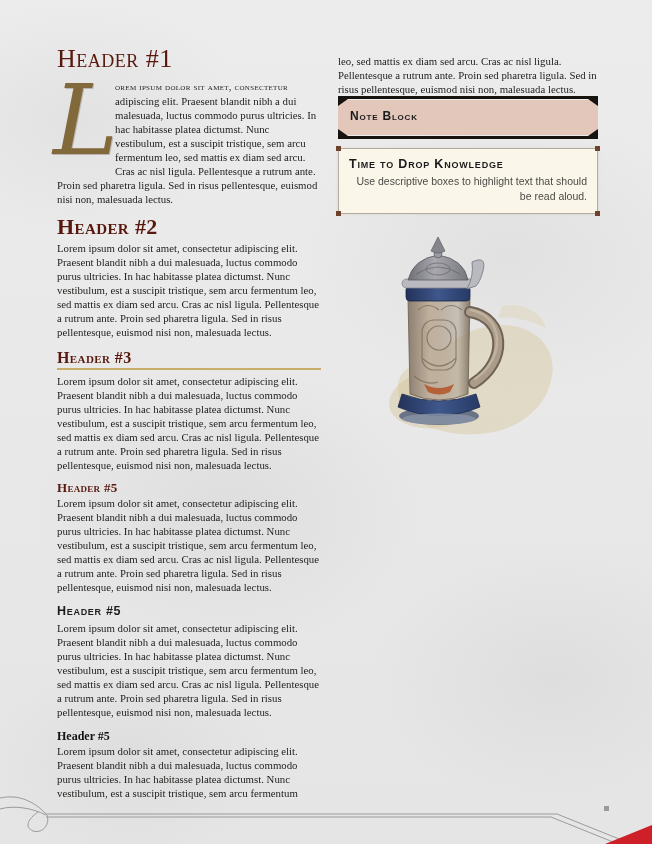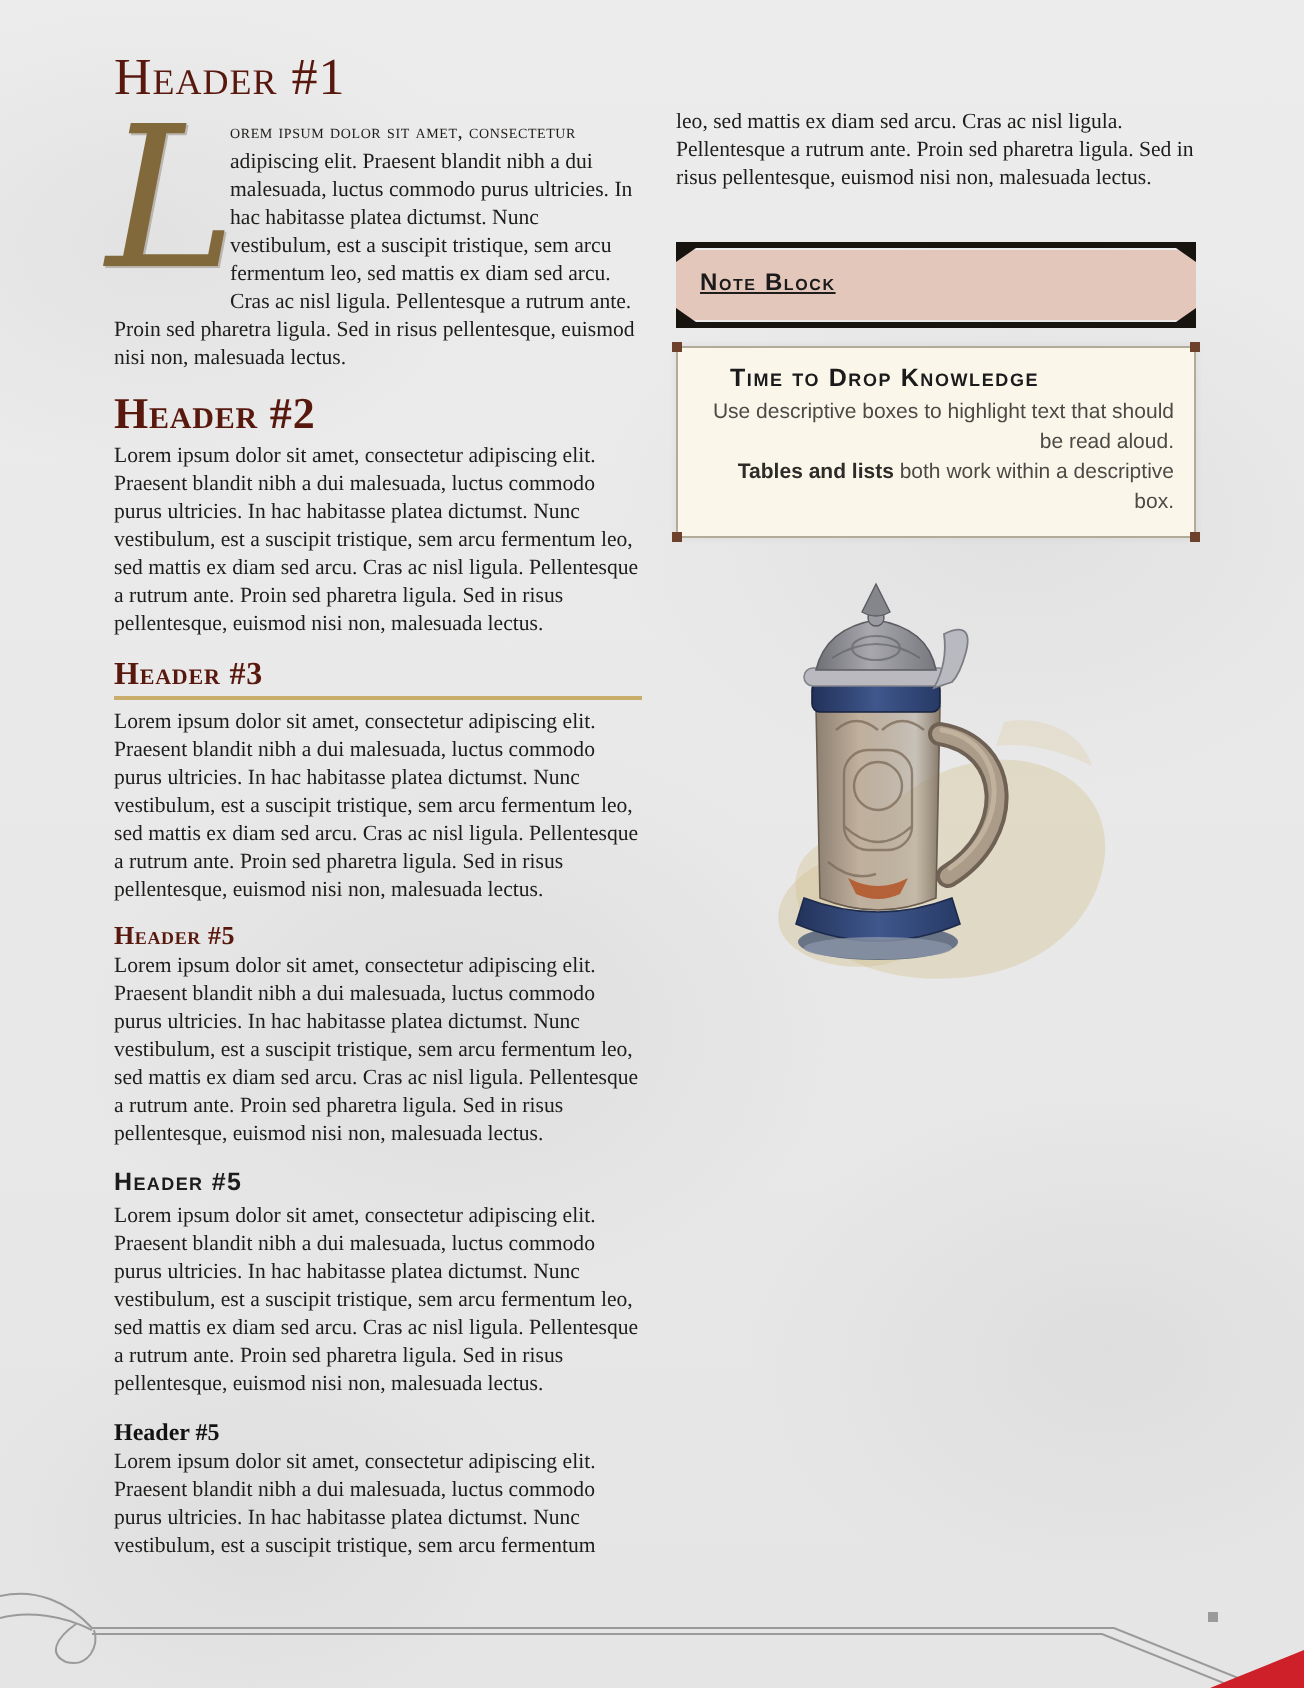--- a/index.html
+++ b/index.html
@@ -12,21 +12,21 @@
       radial-gradient(ellipse 260px 180px at 12% 14%, rgba(170,170,170,.14), transparent 65%),
       radial-gradient(ellipse 320px 220px at 78% 30%, rgba(160,160,160,.12), transparent 65%),
       radial-gradient(ellipse 300px 220px at 35% 60%, rgba(150,150,150,.12), transparent 65%),
       radial-gradient(ellipse 280px 200px at 85% 80%, rgba(165,165,165,.13), transparent 65%),
       radial-gradient(ellipse 220px 160px at 20% 90%, rgba(150,150,150,.10), transparent 65%),
       linear-gradient(#ececec,#e5e5e5);
     font-family:"Liberation Serif", serif;
     color:#1f1d1b;
   }
   .col{position:absolute;}
-  .col-left{left:57px;top:25px;width:264px;}
+  .col-left{left:57px;top:45px;width:264px;}
   .col-right{left:338px;top:54px;width:260px;}
   p.body{font-size:10.8px;line-height:14px;margin:0 0 2px 0;}
   h1.doc-h1{font-size:26px;font-weight:400;font-variant:small-caps;letter-spacing:.5px;
     color:#58180d;margin:0 0 6px 0;line-height:28px;}
   h2.doc-h2{font-size:22px;font-weight:700;font-variant:small-caps;letter-spacing:.4px;
     color:#58180d;margin:9px 0 2px 0;line-height:24px;}
   h3.doc-h3{font-size:16px;font-weight:700;font-variant:small-caps;letter-spacing:.4px;
     color:#58180d;margin:10px 0 4px 0;line-height:18px;border-bottom:2px solid #c9ad6a;padding-bottom:1px;}
   h4.doc-h4{font-size:13px;font-weight:700;font-variant:small-caps;letter-spacing:.3px;
     color:#58180d;margin:8px 0 1px 0;line-height:15px;}
@@ -34,35 +34,35 @@
     color:#1c1c1c;margin:10px 0 2px 0;line-height:15px;font-family:"Liberation Sans",sans-serif;}
   h6.doc-h6{font-size:12px;font-weight:700;color:#121212;margin:10px 0 1px 0;line-height:14px;}
   .dropcap{
     float:left;width:58px;height:90px;
     font-family:"DejaVu Serif",serif;font-style:italic;
     font-size:98px;line-height:82px;text-indent:-4px;
     color:#82693c;text-shadow:1px 1px 0 rgba(60,45,15,.25);
   }
   .lead-caps{font-variant:small-caps;letter-spacing:.3px;font-size:.95em;}
   
-  .note{position:relative;background:#e3c7ba;margin:29px 0 0 0;padding:9px 12px 10px 12px;text-decoration:underline;}
+  .note{position:relative;background:#e3c7ba;margin:4px 0 0 0;padding:9px 12px 10px 12px;}
   .note-bar{position:absolute;left:0;width:100%;height:10px;}
   .note-bar.top{top:-4px;}
   .note-bar.bottom{bottom:-4px;}
   .note-title{font-family:"Liberation Sans",sans-serif;font-variant:small-caps;font-weight:700;
     font-size:12px;letter-spacing:.8px;color:#1b1b1b;margin:0 0 2px 0;}
   .note-body{font-family:"Liberation Sans",sans-serif;font-size:10.5px;color:#63605c;margin:0;line-height:13px;}
   
   .descbox{position:relative;background:#faf7ea;border:1px solid #b3ab99;
     margin:13px 0 0 0;padding:8px 10px 9px 10px;box-shadow:0 0 4px rgba(0,0,0,.06);}
   .descbox .dot{position:absolute;width:5px;height:5px;background:#6e412d;}
   .dot.tl{top:-3px;left:-3px;} .dot.tr{top:-3px;right:-3px;}
   .dot.bl{bottom:-3px;left:-3px;} .dot.br{bottom:-3px;right:-3px;}
   .desc-title{font-family:"Liberation Sans",sans-serif;font-variant:small-caps;font-weight:700;
-    font-size:12.5px;letter-spacing:.8px;color:#1b1b1b;margin:0 0 3px 16px;}
+    font-size:12.5px;letter-spacing:.8px;color:#1b1b1b;margin:0 0 3px 0;}
   .desc-body{font-family:"Liberation Sans",sans-serif;font-size:10.5px;color:#4c4a46;margin:0;line-height:15px;text-align:right;}
   .desc-body.indent{text-indent:12px;}
   .desc-body b{color:#2e2c29;}
   .stein-wrap{margin:22px 0 0 14px;width:232px;height:202px;}
   .footer-art{position:absolute;left:0;bottom:0;width:652px;height:56px;}
 </style>
 </head>
 <body>
 
 <div class="page">
@@ -107,21 +107,20 @@
       </svg>
     </div>
 
     <div class="descbox">
       <span class="dot tl"></span>
       <span class="dot tr"></span>
       <span class="dot bl"></span>
       <span class="dot br"></span>
       <p class="desc-title">Time to Drop Knowledge</p>
       <p class="desc-body">Use descriptive boxes to highlight text that should be read aloud.</p>
-      <p class="desc-body indent"><b>Tables and lists</b><span> both work within a descriptive box.</span></p>
     </div>
 
     <div class="stein-wrap">
       <svg viewBox="0 0 232 202" width="232" height="202">
         <defs>
           <linearGradient id="bodyGrad" x1="0" y1="0" x2="1" y2="0">
             <stop offset="0" stop-color="#8d8072"></stop>
             <stop offset="0.35" stop-color="#c0b09d"></stop>
             <stop offset="0.8" stop-color="#a4968478"></stop>
             <stop offset="1" stop-color="#857868"></stop>

